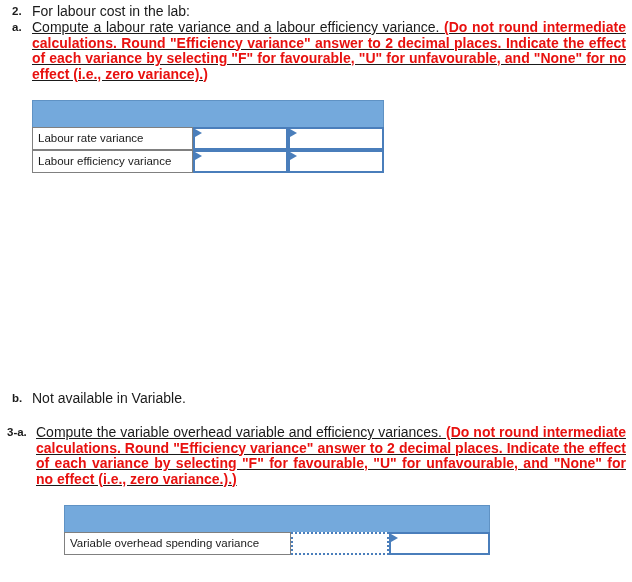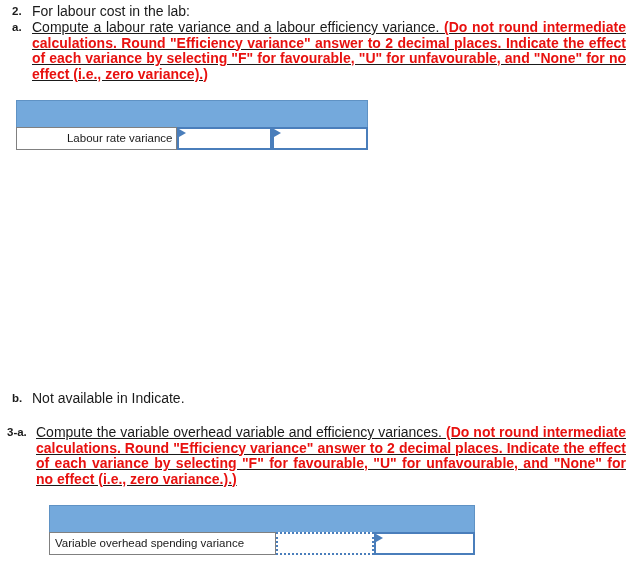--- a/index.html
+++ b/index.html
@@ -119,32 +119,31 @@
     top: 0px;
     width: 0;
     height: 0;
     border-left: 7px solid #4a7ebb;
     border-top: 4px solid transparent;
     border-bottom: 4px solid transparent;
   }
 
   
   #table-labour {
-    left: 16px;
+    left: 32px;
     top: 100px;
-    text-align: right;
   }
   #table-labour .hdrbar { width: 348px; }
   #table-labour .lbl { width: 150px; height: 17px; }
   #table-labour .inp.c1 { width: 88px; height: 17px; }
   #table-labour .inp.c2 { width: 90px; height: 17px; }
 
   
   #table-voh {
-    left: 25px;
+    left: 40px;
     top: 505px;
     padding-left: 24px;
   }
   #table-voh .hdrbar { width: 415px; }
   #table-voh .lbl { width: 216px; height: 17px; }
   #table-voh .inp.c1 { width: 92px; height: 17px; }
   #table-voh .inp.c2 { width: 95px; height: 17px; }
 </style>
 </head>
 <body>
@@ -166,26 +165,35 @@
     </tr>
     <tr>
       <td class="lbl">Labour rate variance</td>
       <td class="inp c1">
           <span class="tri"></span>
         </td>
       <td class="inp c2">
           <span class="tri"></span>
         </td>
     </tr>
+    <tr>
+      <td class="lbl">Labour efficiency variance</td>
+      <td class="inp c1">
+          <span class="tri"></span>
+        </td>
+      <td class="inp c2">
+          <span class="tri"></span>
+        </td>
+    </tr>
   </tbody>
 </table>
 
 <div class="qblock" id="qb">
   <span class="qmarker">b.</span>
-  <span class="qbody">Not available in Indicate.</span>
+  <span class="qbody">Not available in Variable.</span>
 </div>
 
 <div class="qblock" id="q3a">
   <span class="qmarker">3-a.</span>
   <span class="qbody justify-all"><span>Compute the variable overhead variable and efficiency variances. </span><span class="red">(Do not round intermediate calculations. Round "Efficiency variance" answer to 2 decimal places. Indicate the effect of each variance by selecting "F" for favourable, "U" for unfavourable, and "None" for no effect (i.e., zero variance.).)</span></span>
 </div>
 
 <table class="vtable" id="table-voh">
   <tbody>
     <tr>

